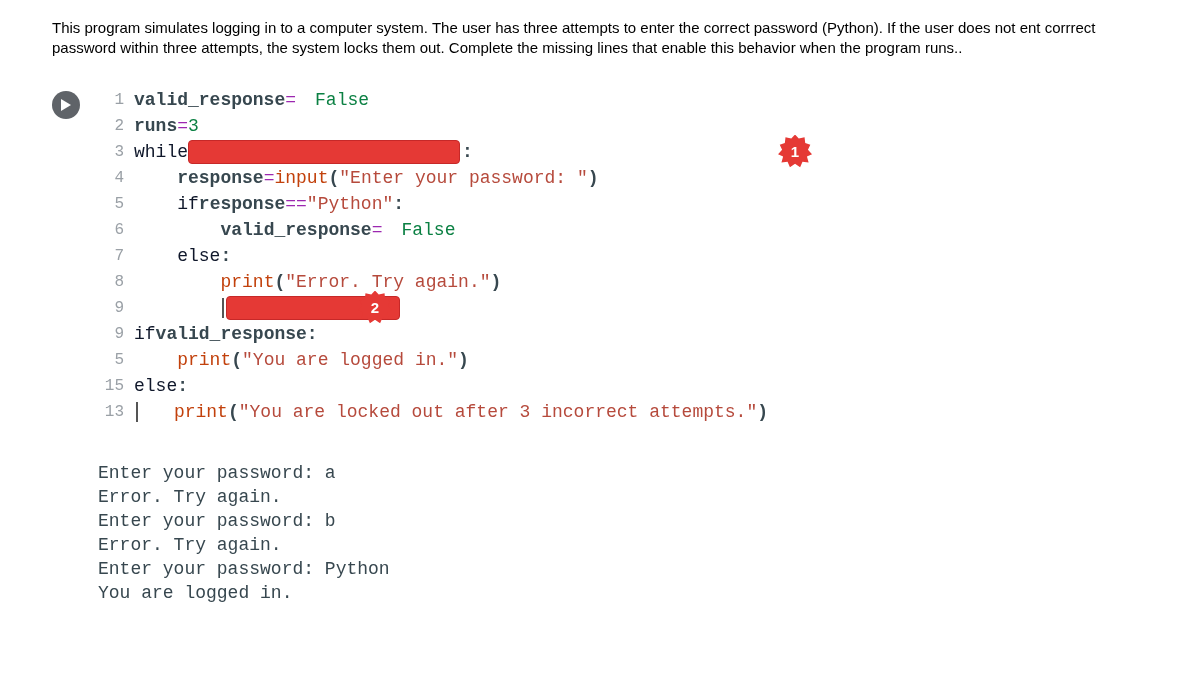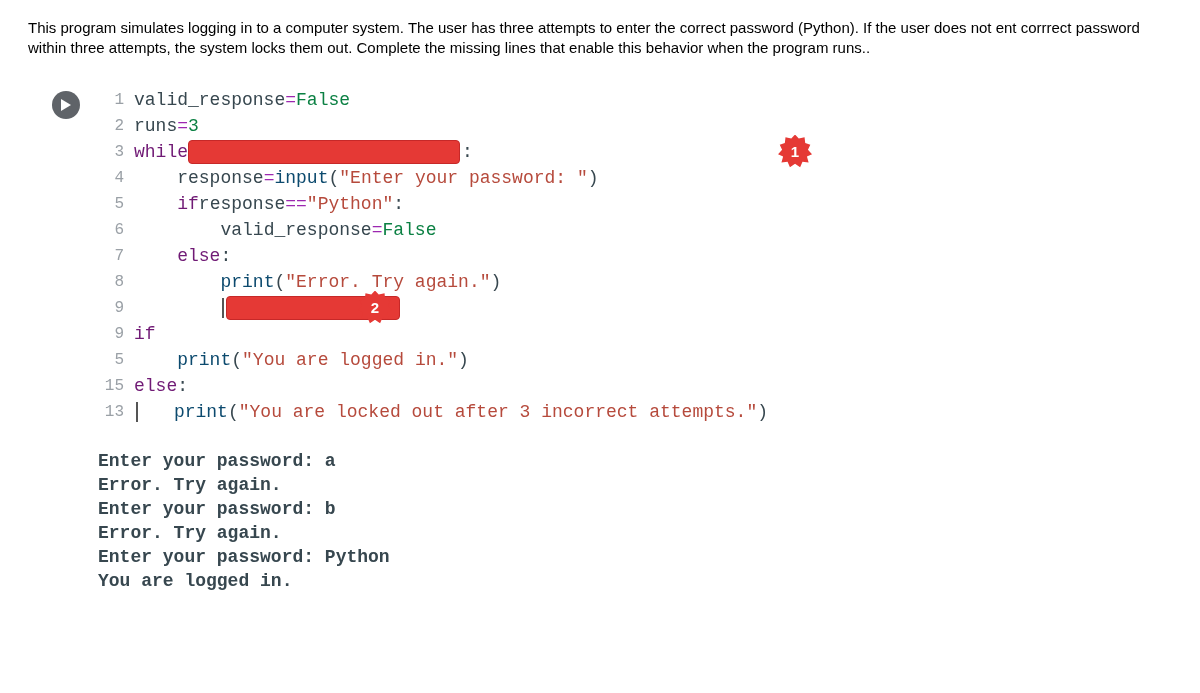--- a/index.html
+++ b/index.html
@@ -5,21 +5,21 @@
   body {
     margin: 0;
     padding: 0;
     font-family: Arial, Helvetica, sans-serif;
     background: #fff;
     width: 1200px;
     height: 693px;
     overflow: hidden;
   }
   .instructions {
-    padding: 18px 52px 0 28px;
+    padding: 18px 52px 0 52px;
     font-size: 15px;
     line-height: 1.35;
     color: #000;
   }
   .code-container {
     margin: 28px 52px 0 52px;
     display: flex;
     align-items: flex-start;
   }
   .run-button-col {
@@ -52,27 +52,27 @@
     position: relative;
   }
   .lineno {
     width: 26px;
     text-align: right;
     color: #9aa0a6;
     flex-shrink: 0;
     padding-right: 10px;
     font-size: 16px;
   }
-  .kw { color: #701a75; }
-  .bool { color: #0b8043; }
-  .fn { color: #0c4a6e; }
+  .kw { color: #0f172a; }
+  .bool { color: #0b8043; margin-left: 19px; }
+  .fn { color: #c2410c; }
   .str { color: #b64a3c; }
   .num { color: #0b8043; }
   .op { color: #9c27b0; }
-  .txt { color: #37474f; }
+  .txt { color: #37474f; font-weight: bold; }
   .blank {
     display: inline-block;
     background: #e53935;
     border-radius: 4px;
     height: 22px;
     vertical-align: middle;
     position: relative;
     border: 1px solid #c62828;
   }
   .blank1 { width: 270px; }
@@ -113,27 +113,26 @@
   .cursor {
     display: inline-block;
     width: 1.5px;
     height: 20px;
     background: #555;
     vertical-align: middle;
     margin: 0 2px;
   }
   .output {
     margin-left: 98px;
-    margin-top: 24px;
+    margin-top: 36px;
     font-family: Menlo, Consolas, 'Courier New', monospace;
     font-size: 18px;
     line-height: 24px;
     color: #37474f;
     white-space: pre;
-    font-weight: bold;
   }
 </style>
 </head>
 <body>
 
 <div class="instructions">This program simulates logging in to a computer system. The user has three attempts to enter the correct password (Python). If the user does not ent corrrect password within three attempts, the system locks them out.  Complete the missing lines that enable this behavior when the program runs..</div>
 
 <div class="code-container">
   <div class="run-button-col">
     <div class="run-button">
@@ -225,20 +224,21 @@
         <span class="cursor"></span>
       <span class="blank blank2"></span>
       <div class="badge" style="left:260px; top:-4px;">
         <div class="badge-inner">2</div>
       </div>
     </div>
 
     <div class="code-line">
       <span class="lineno">9</span>
       <span class="kw">if</span>
+        <span class="txt"> valid_response:</span>
     </div>
 
     <div class="code-line">
       <span class="lineno">5</span>
       <span>&nbsp;&nbsp;&nbsp;&nbsp;</span>
         <span class="fn">print</span>
         <span class="txt">(</span>
         <span class="str">"You are logged in."</span>
         <span class="txt">)</span>
     </div>

